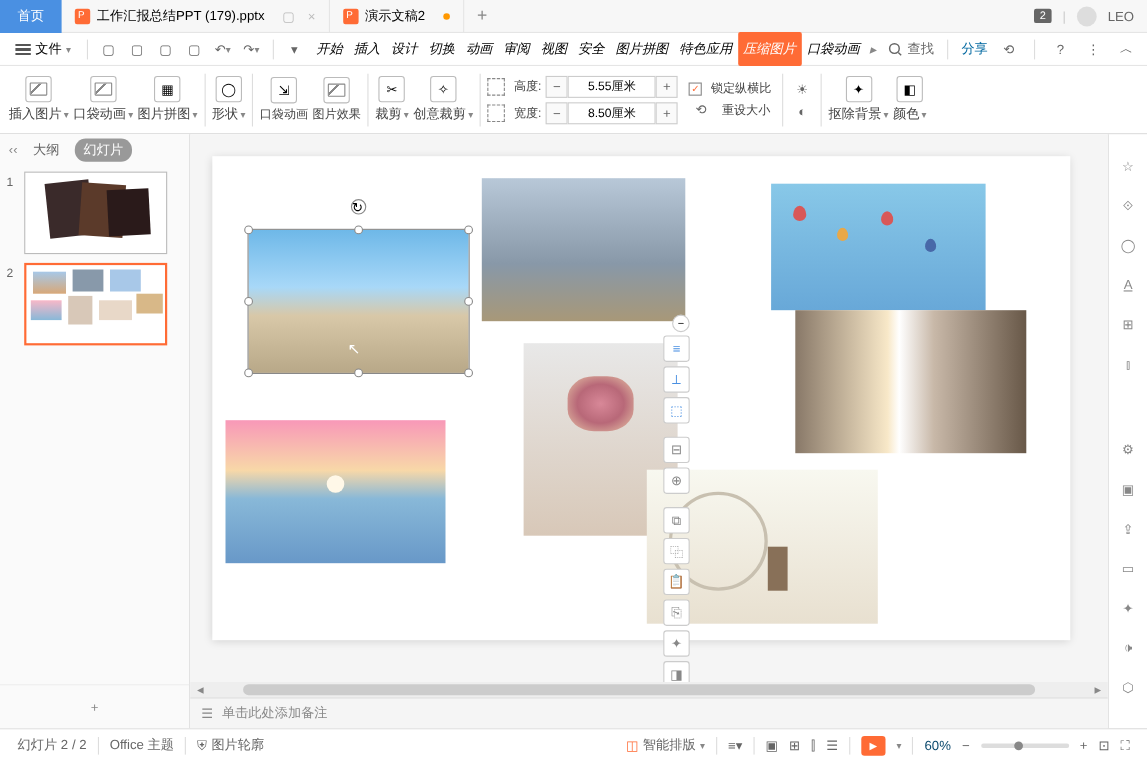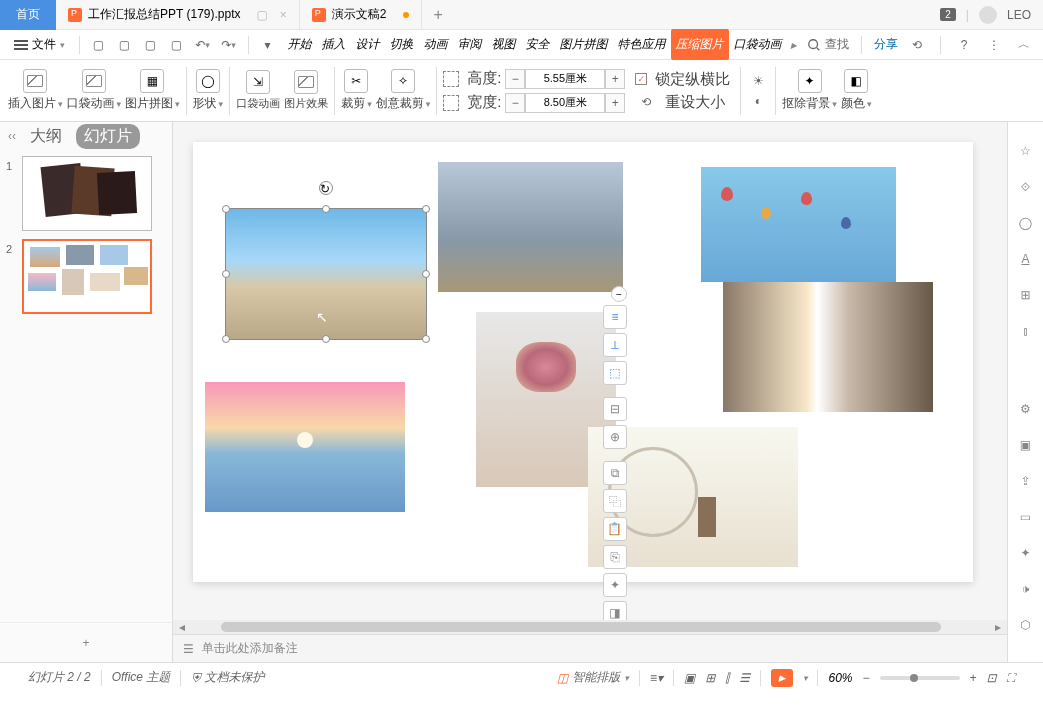--- a/index.html
+++ b/index.html
@@ -32,32 +32,32 @@
 
 .ribbon { height:62px; display:flex; align-items:center; padding:0 8px; border-bottom:1px solid #ddd; gap:4px; overflow:hidden; }
 .ribbon-btn-lg { display:flex; flex-direction:column; align-items:center; gap:2px; }
 .ribbon-icon { width:24px; height:24px; border:1px solid #bbb; border-radius:3px; display:flex; align-items:center; justify-content:center; }
 .ribbon-icon.img::before { content:''; width:14px; height:10px; border:1px solid #888; border-radius:1px; display:block; background:linear-gradient(135deg,transparent 5px,#888 5px,#888 7px,transparent 7px); }
 .ribbon-label { font-size:11px; color:#444; white-space:nowrap; display:flex; align-items:center; gap:2px; }
 .ribbon-sep { width:1px; height:48px; background:#ddd; margin:0 2px; }
 .ribbon-row { display:flex; align-items:center; gap:4px; }
 .ribbon-stack { display:flex; flex-direction:column; gap:4px; }
 .size-field { display:flex; align-items:center; gap:0; }
-.size-label { font-size:15px; color:#444; padding:0 4px; }
+.size-label { font-size:11px; color:#444; padding:0 4px; }
 .size-input { width:80px; height:20px; border:1px solid #ccc; text-align:center; font-size:11px; }
 .size-btn { width:20px; height:20px; border:1px solid #ccc; background:#fafafa; display:flex; align-items:center; justify-content:center; font-size:12px; color:#666; }
 .size-icon { width:16px; height:16px; border:1px dashed #888; margin-right:4px; }
 .checkbox { width:12px; height:12px; border:1px solid #888; display:inline-flex; align-items:center; justify-content:center; font-size:9px; color:#ff6b35; }
 
 
 .main { display:flex; height:540px; }
 .slide-panel { width:173px; border-right:1px solid #ddd; background:#fafafa; display:flex; flex-direction:column; }
 .panel-tabs { height:28px; display:flex; align-items:center; gap:6px; padding:0 8px; }
 .panel-tabs .collapse { color:#888; font-size:12px; }
-.panel-tab { font-size:16px; color:#666; padding:2px 8px; }
+.panel-tab { font-size:12px; color:#666; padding:2px 8px; }
 .panel-tab.active { background:#999; color:#fff; border-radius:10px; }
 .thumb-list { flex:1; overflow:auto; padding:6px; }
 .thumb-item { display:flex; gap:6px; margin-bottom:8px; }
 .thumb-num { width:10px; font-size:11px; color:#666; padding-top:4px; }
 .thumb { width:130px; height:75px; border:1px solid #bbb; background:#fff; position:relative; overflow:hidden; }
 .thumb.selected { border:2px solid #ff6b35; }
 .add-slide { margin-top:auto; height:40px; display:flex; align-items:center; justify-content:center; color:#888; font-size:20px; border-top:1px solid #eee; }
 
 .canvas-area { flex:1; background:#f5f5f5; display:flex; flex-direction:column; position:relative; }
 .canvas-scroll { flex:1; position:relative; overflow:hidden; }
@@ -73,21 +73,21 @@
 
 .hscroll { height:14px; background:#eee; display:flex; align-items:center; }
 .hscroll-thumb { height:10px; background:#ccc; border-radius:5px; margin-left:30px; width:720px; }
 
 .notes { height:28px; border-top:1px solid #ddd; display:flex; align-items:center; padding:0 10px; gap:8px; color:#888; }
 
 .right-panel { width:36px; border-left:1px solid #ddd; display:flex; flex-direction:column; align-items:center; padding-top:20px; gap:18px; }
 .rp-icon { width:18px; height:18px; color:#888; display:flex; align-items:center; justify-content:center; }
 
 
-.statusbar { height:30px; border-top:1px solid #ddd; display:flex; align-items:center; padding:0 28px; gap:10px;font-style:italic; }
+.statusbar { height:30px; border-top:1px solid #ddd; display:flex; align-items:center; padding:0 16px; gap:10px; }
 .sb-sep { width:1px; height:16px; background:#ddd; }
 .sb-btn { display:flex; align-items:center; gap:4px; color:#666; }
 .play-btn { width:22px; height:18px; background:#ff6b35; border-radius:3px; display:flex; align-items:center; justify-content:center; color:#fff; font-size:9px; }
 .zoom-slider { width:80px; height:4px; background:#ddd; border-radius:2px; position:relative; }
 .zoom-slider::before { content:''; position:absolute; width:8px; height:8px; background:#888; border-radius:50%; top:-2px; left:30px; }
 
 .mini-icon { width:14px; height:14px; display:inline-block; }
 svg { display:block; }
 </style>
 </head>
@@ -386,38 +386,38 @@
   </div>
 </div>
 
 <div class="statusbar">
   <span style="color:#666">幻灯片 2 / 2</span>
   <span class="sb-sep"></span>
   <span style="color:#666">Office 主题</span>
   <span class="sb-sep"></span>
   <span class="sb-btn">
     <span>⛨</span>
-    <span>文档未保护</span>
+    <span>图片轮廓</span>
   </span>
   <div style="flex:1"></div>
   <span class="sb-btn">
     <span style="color:#ff6b35">◫</span>
     <span>智能排版</span>
     <span class="chevron-down">▾</span>
   </span>
   <span class="sb-sep"></span>
   <span class="sb-btn">≡▾</span>
   <span class="sb-sep"></span>
   <span class="sb-btn">▣</span>
   <span class="sb-btn">⊞</span>
   <span class="sb-btn">⫿</span>
   <span class="sb-btn">☰</span>
   <span class="sb-sep"></span>
   <span class="play-btn">▶</span>
   <span class="chevron-down" style="color:#888">▾</span>
   <span class="sb-sep"></span>
-  <span style="color:#000000">60%</span>
+  <span style="color:#0c4a6e">60%</span>
   <span class="sb-btn">−</span>
   <div class="zoom-slider"></div>
   <span class="sb-btn">+</span>
   <span class="sb-btn">⊡</span>
   <span class="sb-btn">⛶</span>
 </div>
 
 </body></html>

